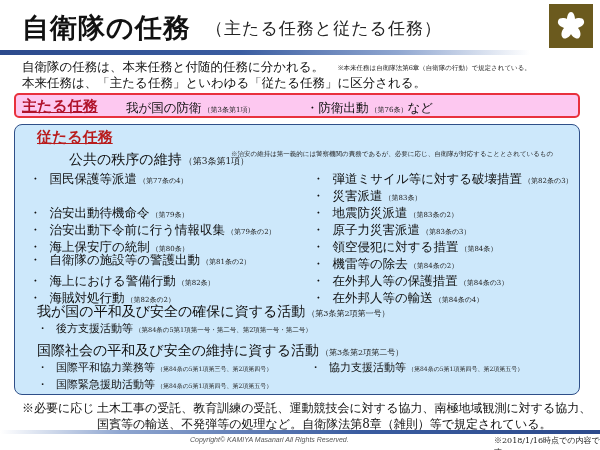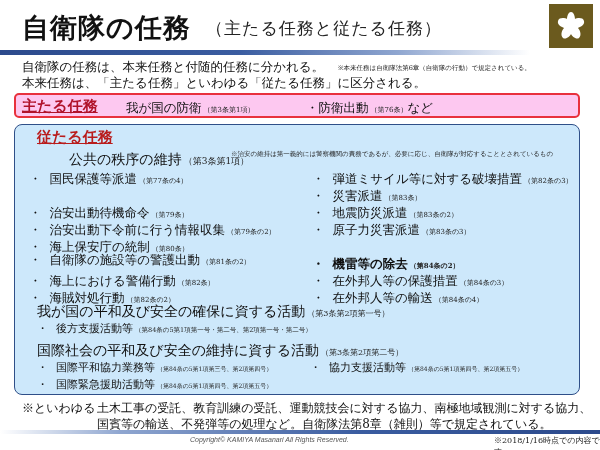--- a/index.html
+++ b/index.html
@@ -82,37 +82,38 @@
   <div class="item" style="left:14px; top:97px;"><span class="bullet">・</span><span>治安出動下令前に行う情報収集</span><span class="ref">（第79条の2）</span></div>
   <div class="item" style="left:14px; top:114px;"><span class="bullet">・</span><span>海上保安庁の統制</span><span class="ref">（第80条）</span></div>
   <div class="item" style="left:14px; top:127px;"><span class="bullet">・</span><span>自衛隊の施設等の警護出動</span><span class="ref">（第81条の2）</span></div>
   <div class="item" style="left:14px; top:148px;"><span class="bullet">・</span><span>海上における警備行動</span><span class="ref">（第82条）</span></div>
   <div class="item" style="left:14px; top:165px;"><span class="bullet">・</span><span>海賊対処行動</span><span class="ref">（第82条の2）</span></div>
 
   <div class="item" style="left:297px; top:46px;"><span class="bullet">・</span><span>弾道ミサイル等に対する破壊措置</span><span class="ref">（第82条の3）</span></div>
   <div class="item" style="left:297px; top:63px;"><span class="bullet">・</span><span>災害派遣</span><span class="ref">（第83条）</span></div>
   <div class="item" style="left:297px; top:80px;"><span class="bullet">・</span><span>地震防災派遣</span><span class="ref">（第83条の2）</span></div>
   <div class="item" style="left:297px; top:97px;"><span class="bullet">・</span><span>原子力災害派遣</span><span class="ref">（第83条の3）</span></div>
-  <div class="item" style="left:297px; top:131px;font-weight:bold;"><span class="bullet">・</span><span>機雷等の除去</span><span class="ref">（第84条の2）</span></div>
+  <div class="item" style="left:297px; top:114px;"><span class="bullet">・</span><span>領空侵犯に対する措置</span><span class="ref">（第84条）</span></div>
+  <div class="item" style="left:297px; top:131px;"><span class="bullet">・</span><span>機雷等の除去</span><span class="ref">（第84条の2）</span></div>
   <div class="item" style="left:297px; top:148px;"><span class="bullet">・</span><span>在外邦人等の保護措置</span><span class="ref">（第84条の3）</span></div>
   <div class="item" style="left:297px; top:165px;"><span class="bullet">・</span><span>在外邦人等の輸送</span><span class="ref">（第84条の4）</span></div>
 
   <div class="grp-title" style="left:22px; top:178px;">
     <span>我が国の平和及び安全の確保に資する活動</span><span class="ref" style="font-size:8px;">（第3条第2項第一号）</span>
   </div>
   <div class="item item-sm" style="left:22px; top:196px;"><span class="bullet">・</span><span>後方支援活動等</span><span class="ref" style="font-size:6.5px;">（第84条の5第1項第一号・第二号、第2項第一号・第二号）</span></div>
 
   <div class="grp-title" style="left:22px; top:217px;">
     <span>国際社会の平和及び安全の維持に資する活動</span><span class="ref" style="font-size:8px;">（第3条第2項第二号）</span>
   </div>
   <div class="item item-sm" style="left:22px; top:235px;"><span class="bullet">・</span><span>国際平和協力業務等</span><span class="ref" style="font-size:6px;">（第84条の5第1項第三号、第2項第四号）</span></div>
   <div class="item item-sm" style="left:295px; top:235px;"><span class="bullet">・</span><span>協力支援活動等</span><span class="ref" style="font-size:6px;">（第84条の5第1項第四号、第2項第五号）</span></div>
   <div class="item item-sm" style="left:22px; top:252px;"><span class="bullet">・</span><span>国際緊急援助活動等</span><span class="ref" style="font-size:6px;">（第84条の5第1項第四号、第2項第五号）</span></div>
 </div>
 
 <div class="incidental">
-  <div class="label">※といわゆる</div>
+  <div class="label">※必要に応じ</div>
   <div class="body">土木工事の受託、教育訓練の受託、運動競技会に対する協力、南極地域観測に対する協力、国賓等の輸送、不発弾等の処理など。自衛隊法第8章（雑則）等で規定されている。</div>
 </div>
 
 <div class="bottom-rule"></div>
 <div class="copyright">Copyright© KAMIYA Masanari All Rights Reserved.</div>
 <div class="asof">※2018/1/16時点での内容です。</div>
 
 </body></html>

